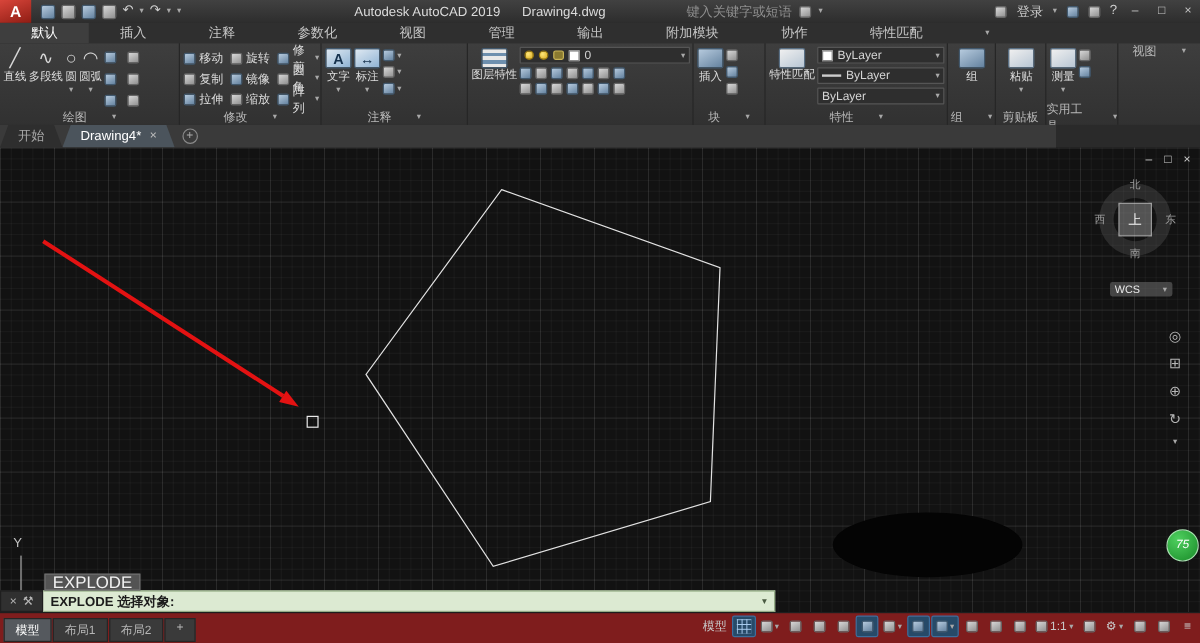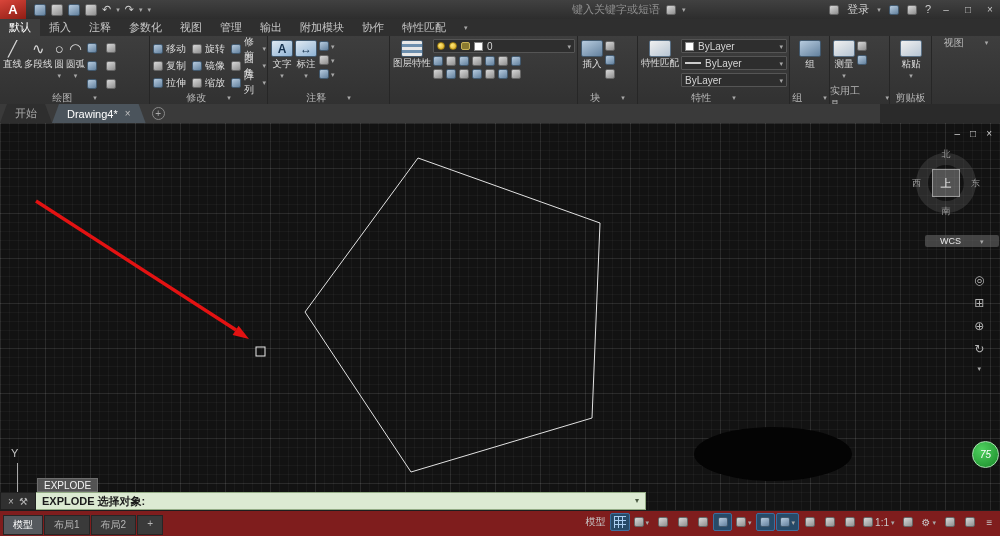--- a/index.html
+++ b/index.html
@@ -20,21 +20,21 @@
   .glyph{color:#cfcfcf;font-size:11px;line-height:1}
   .dd{font-size:7px;color:#a8a8a8;line-height:1}
   #title-text{position:absolute;left:250px;width:300px;display:flex;gap:18px;justify-content:center;
     color:#dadada;white-space:nowrap}
   #search{position:absolute;left:572px;display:flex;align-items:center;gap:6px;color:#8f8f8f}
   #tb-right{position:absolute;right:3px;display:flex;align-items:center;gap:8px}
   .winbtn{width:14px;text-align:center;color:#c5c5c5;font-size:10px}
   
   #ribbon-tabs{position:absolute;left:0;top:19px;width:1000px;height:17px;background:#2f2f2f;
     display:flex;align-items:stretch;font-size:11px;color:#c6c6c6;z-index:49}
-  .rtab{padding:0 9px;display:flex;align-items:center}
+  .rtab{padding:0 26px;display:flex;align-items:center}
   .rtab.active{background:#3e3e3e;color:#fff}
   
   #ribbon-body{position:absolute;left:0;top:36px;width:1000px;height:68px;
     background:linear-gradient(#3e3e3e,#313131);display:flex;z-index:48}
   .panel{height:68px;border-right:1px solid #262626;display:flex;flex-direction:column;overflow:hidden}
   .panel-content{flex:1;display:flex;padding:2px 2px 0 3px;gap:2px}
   .panel-label{height:13px;font-size:10px;color:#b8b8b8;display:flex;align-items:center;justify-content:center;gap:21px}
   .big-tool{display:flex;flex-direction:column;align-items:center;gap:1px;font-size:9.5px;
     color:#dedede;padding-top:2px;flex:none}
   .tool-glyph{font-size:15px;line-height:17px;color:#d8d8d8}
@@ -83,31 +83,31 @@
   #vc-ring{position:absolute;inset:3px;border-radius:50%;border:12px solid rgba(130,130,130,0.22)}
   #vc-center{position:absolute;left:19px;top:19px;width:28px;height:28px;background:rgba(165,165,165,0.45);
     border:1px solid rgba(220,220,220,0.5);display:flex;align-items:center;justify-content:center;
     color:#f2f2f2;font-size:11px}
   .vc-label{position:absolute;color:#9d9d9d;font-size:9px}
   .vc-n{left:50%;top:-2px;transform:translateX(-50%)}
   .vc-s{left:50%;bottom:-2px;transform:translateX(-50%)}
   .vc-w{left:-1px;top:50%;transform:translateY(-50%)}
   .vc-e{right:-1px;top:50%;transform:translateY(-50%)}
   #wcs{position:absolute;left:925px;top:112px;background:rgba(110,110,110,0.55);color:#e8e8e8;
-    font-size:9px;padding:1px 15px;border-radius:2px;display:flex;gap:19px;align-items:center}
+    font-size:9px;padding:1px 4px;border-radius:2px;display:flex;gap:19px;align-items:center}
   #navbar{position:absolute;left:974px;top:150px;display:flex;flex-direction:column;gap:9px;
     align-items:center;color:#b5b5b5;font-size:12px}
   #green-badge{position:absolute;left:972px;top:318px;width:27px;height:27px;border-radius:50%;
     background:radial-gradient(circle at 35% 30%,#4fd05f,#188a28);border:1px solid #a8e0b0;
     display:flex;align-items:center;justify-content:center;color:#fff;font-size:10px;font-style:italic}
   #ucs-y{position:absolute;left:11px;top:324px;color:#c2c2c2;font-size:11px}
   #ucs-line{position:absolute;left:17px;top:340px;width:1px;height:32px;background:#a8a8a8}
   
   #cmd-history{position:absolute;left:37px;top:478px;height:14px;background:rgba(88,88,88,0.93);
-    border:1px solid #6e6e6e;color:#f2f2f2;font-size:10px;display:flex;align-items:center;
+    border:1px solid #6e6e6e;color:#f2f2f2;font-size:14px;display:flex;align-items:center;
     padding:0 6px;z-index:60}
   #cmd-line{position:absolute;left:0;top:492px;width:646px;height:18px;display:flex;z-index:59}
   #cmd-left{width:36px;background:#303030;border:1px solid #1f1f1f;display:flex;align-items:center;
     justify-content:center;gap:5px;color:#b8b8b8;font-size:10px}
   #cmd-main{flex:1;background:#dcead2;border:1px solid #93ac85;border-left:none;display:flex;
     align-items:center;padding:0 6px;color:#1c1c1c;font-size:11px;font-weight:bold}
   #cmd-main .dd{margin-left:auto;color:#4a5a42;font-size:8px}
   
   #bottom-bar{position:absolute;left:0;top:510px;width:1000px;height:26px;background:#7f1d1d;
     border-top:1px solid #1e1e1e;z-index:58}
@@ -133,20 +133,24 @@
     <span class="chip"></span>
     <span class="chip gray"></span>
     <span class="chip"></span>
     <span class="chip gray"></span>
     <span class="glyph">↶</span>
     <span class="dd">▾</span>
     <span class="glyph">↷</span>
     <span class="dd">▾</span>
     <span class="dd">▾</span>
   </div>
+  <div id="title-text">
+    <span>Autodesk AutoCAD 2019</span>
+    <span>Drawing4.dwg</span>
+  </div>
   <div id="search">
     <span>键入关键字或短语</span>
     <span class="chip sm gray"></span>
     <span class="dd">▾</span>
   </div>
   <div id="tb-right">
     <span class="chip sm gray"></span>
     <span>登录</span>
     <span class="dd">▾</span>
     <span class="chip sm"></span>
@@ -394,48 +398,48 @@
         <span class="chip-big"></span>
         <span>组</span>
       </div>
     </div>
     <div class="panel-label">
       <span>组</span>
       <span class="dd">▾</span>
     </div>
   </div>
 
+  <div class="panel" style="width:42px">
+    <div class="panel-content" style="justify-content:center">
+      <div class="big-tool">
+        <span class="chip-big paper"></span>
+        <span>粘贴</span>
+        <span class="dd">▾</span>
+      </div>
+    </div>
+    <div class="panel-label">
+      <span>剪贴板</span>
+    </div>
+  </div>
+
   <div class="panel" style="width:60px">
     <div class="panel-content">
       <div class="big-tool">
         <span class="chip-big paper"></span>
         <span>测量</span>
         <span class="dd">▾</span>
       </div>
       <div class="mini-col">
         <span class="chip sm gray"></span>
         <span class="chip sm"></span>
       </div>
     </div>
     <div class="panel-label">
       <span>实用工具</span>
       <span class="dd">▾</span>
-    </div>
-  </div>
-
-  <div class="panel" style="width:42px">
-    <div class="panel-content" style="justify-content:center">
-      <div class="big-tool">
-        <span class="chip-big paper"></span>
-        <span>粘贴</span>
-        <span class="dd">▾</span>
-      </div>
-    </div>
-    <div class="panel-label">
-      <span>剪贴板</span>
     </div>
   </div>
 
   <div class="panel" style="width:68px;border-right:none">
     <div class="panel-label">
       <span>视图</span>
       <span class="dd">▾</span>
     </div>
   </div>
 </div>

